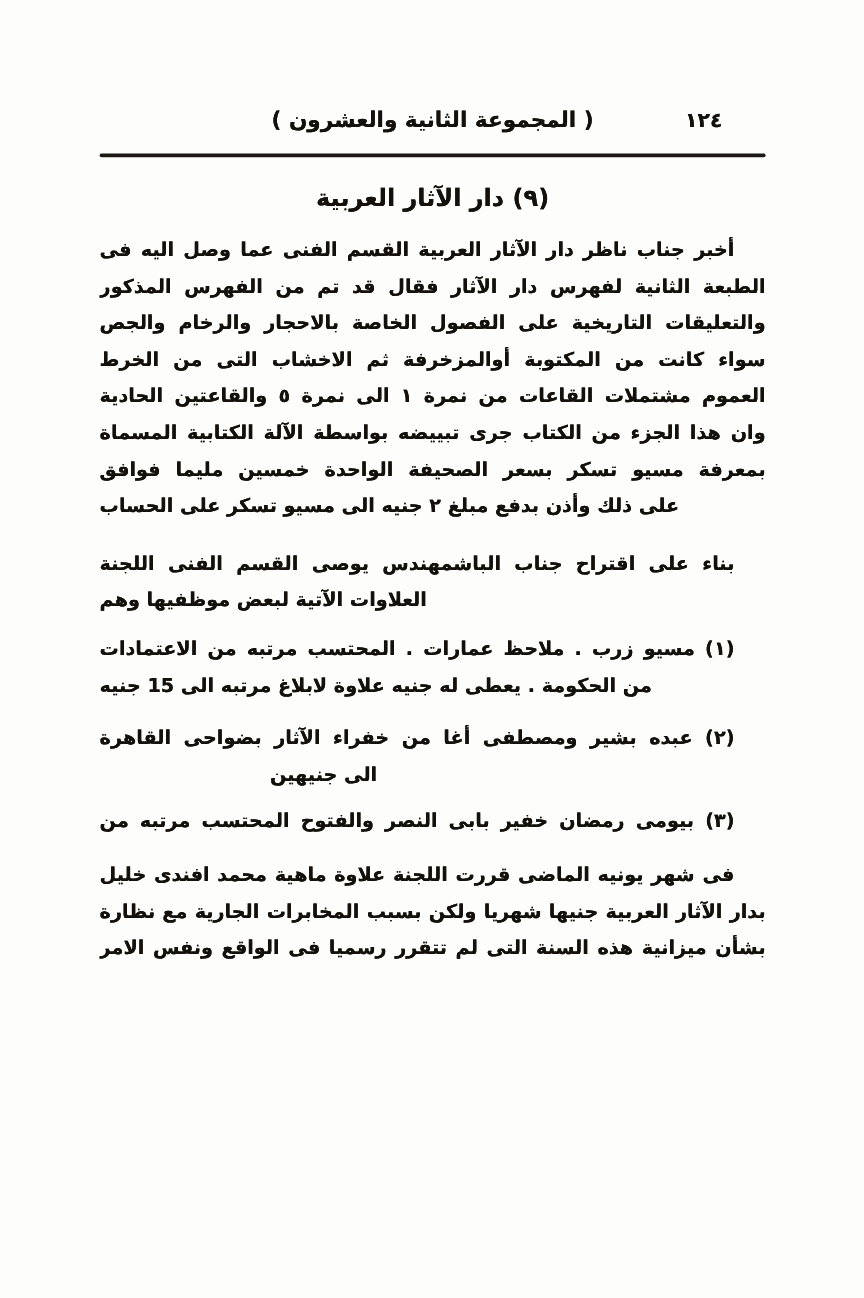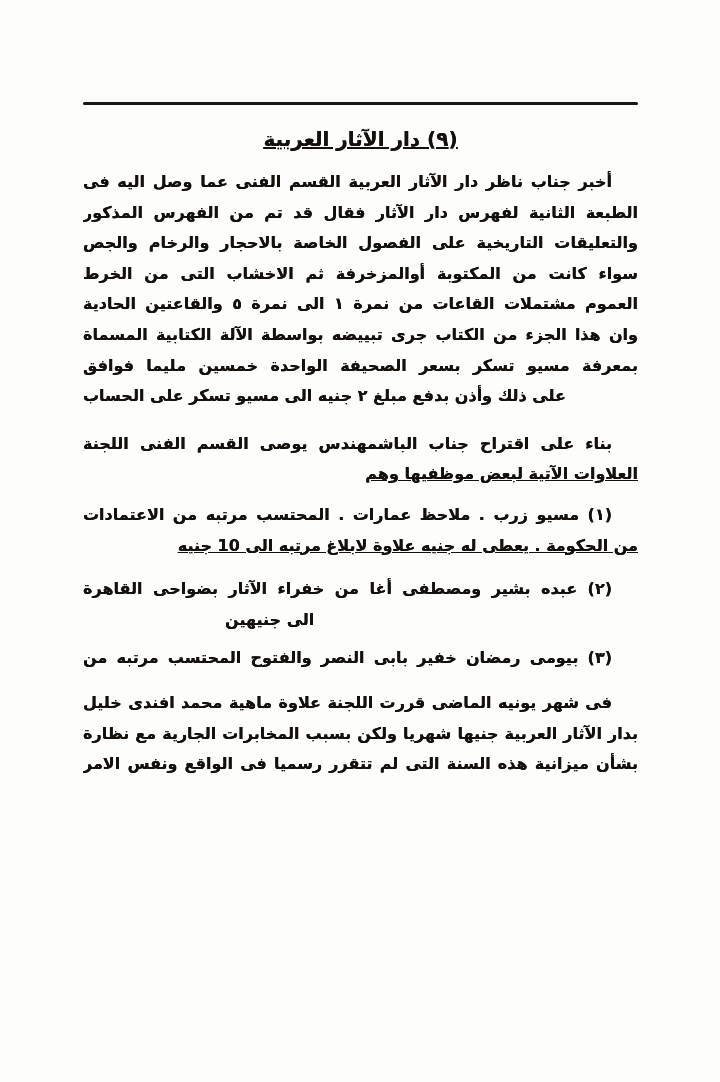--- a/index.html
+++ b/index.html
@@ -10,40 +10,44 @@
     direction:rtl;unicode-bidi:embed;
     padding:88px 82px 0 83px;
     box-sizing:border-box;
     position:relative;overflow:hidden;
     text-shadow:0 0 .4px currentColor;
   }
   .header{position:relative;height:26px;}
   .running-title{text-align:center;font-size:18px;line-height:26px;}
   .page-number{position:absolute;right:36px;top:1px;font-size:17px;line-height:24px;}
   .rule{margin-top:14px;height:3px;background:#1b1813;border-radius:2px;}
-  .sec-heading{margin:18px 0 0 0;font-size:20px;line-height:32px;text-align:center;font-weight:700;text-decoration:underline;}
+  .sec-heading{margin:18px 0 0 0;font-size:20px;line-height:32px;text-align:center;font-weight:700;}
   .para{margin:0;}
   .line{font-size:16px;line-height:30.6px;height:30.6px;overflow:hidden;}
   .lj{text-align:justify;text-align-last:justify;}
   .ind{text-indent:26px;}
   .ll{text-align:left;}
-  .lc{text-align:right;text-decoration:underline;}
+  .lc{text-align:left;}
   .lp{text-align:left;padding-left:142px;}
   .p1{margin-top:12px;}
   .p2{margin-top:17px;}
   .i1{margin-top:10px;}
   .i2{margin-top:13px;}
   .i3{margin-top:8px;}
   .pc{margin-top:14px;}
 </style>
 </head>
 <body>
 
 <div class="page">
 
+  <div class="header">
+    <div class="running-title">( المجموعة الثانية والعشرون )</div>
+    <div class="page-number">١٢٤</div>
+  </div>
 
   <div class="rule"></div>
 
   <h2 class="sec-heading">(٩) دار الآثار العربية</h2>
 
   <div class="para p1">
     <div class="line lj ind">أخبر جناب ناظر دار الآثار العربية القسم الفنى عما وصل اليه فى اعداد</div>
     <div class="line lj">الطبعة الثانية لفهرس دار الآثار فقال قد تم من الفهرس المذكور مقدمته</div>
     <div class="line lj">والتعليقات التاريخية على الفصول الخاصة بالاحجار والرخام والجص والنجارة</div>
     <div class="line lj">سواء كانت من المكتوبة أوالمزخرفة ثم الاخشاب التى من الخرط والمنجورة وعلى</div>
@@ -54,21 +58,21 @@
   </div>
 
 
   <div class="para p2">
     <div class="line lj ind">بناء على اقتراح جناب الباشمهندس يوصى القسم الفنى اللجنة باعطاء</div>
     <div class="line lc">العلاوات الآتية لبعض موظفيها وهم</div>
   </div>
 
   <div class="para i1">
     <div class="line lj ind">(١) مسيو زرب . ملاحظ عمارات . المحتسب مرتبه من الاعتمادات المعطاة</div>
-    <div class="line lc">من الحكومة . يعطى له جنيه علاوة لابلاغ مرتبه الى 10 جنيه</div>
+    <div class="line lc">من الحكومة . يعطى له جنيه علاوة لابلاغ مرتبه الى 15 جنيه</div>
   </div>
 
   <div class="para i2">
     <div class="line lj ind">(٢) عبده بشير ومصطفى أغا من خفراء الآثار بضواحى القاهرة المحتسبة</div>
     <div class="line lp">الى جنيهين</div>
   </div>
 
   <div class="para i3">
     <div class="line lj ind">(٣) بيومى رمضان خفير بابى النصر والفتوح المحتسب مرتبه من اعتماد</div>
   </div>

